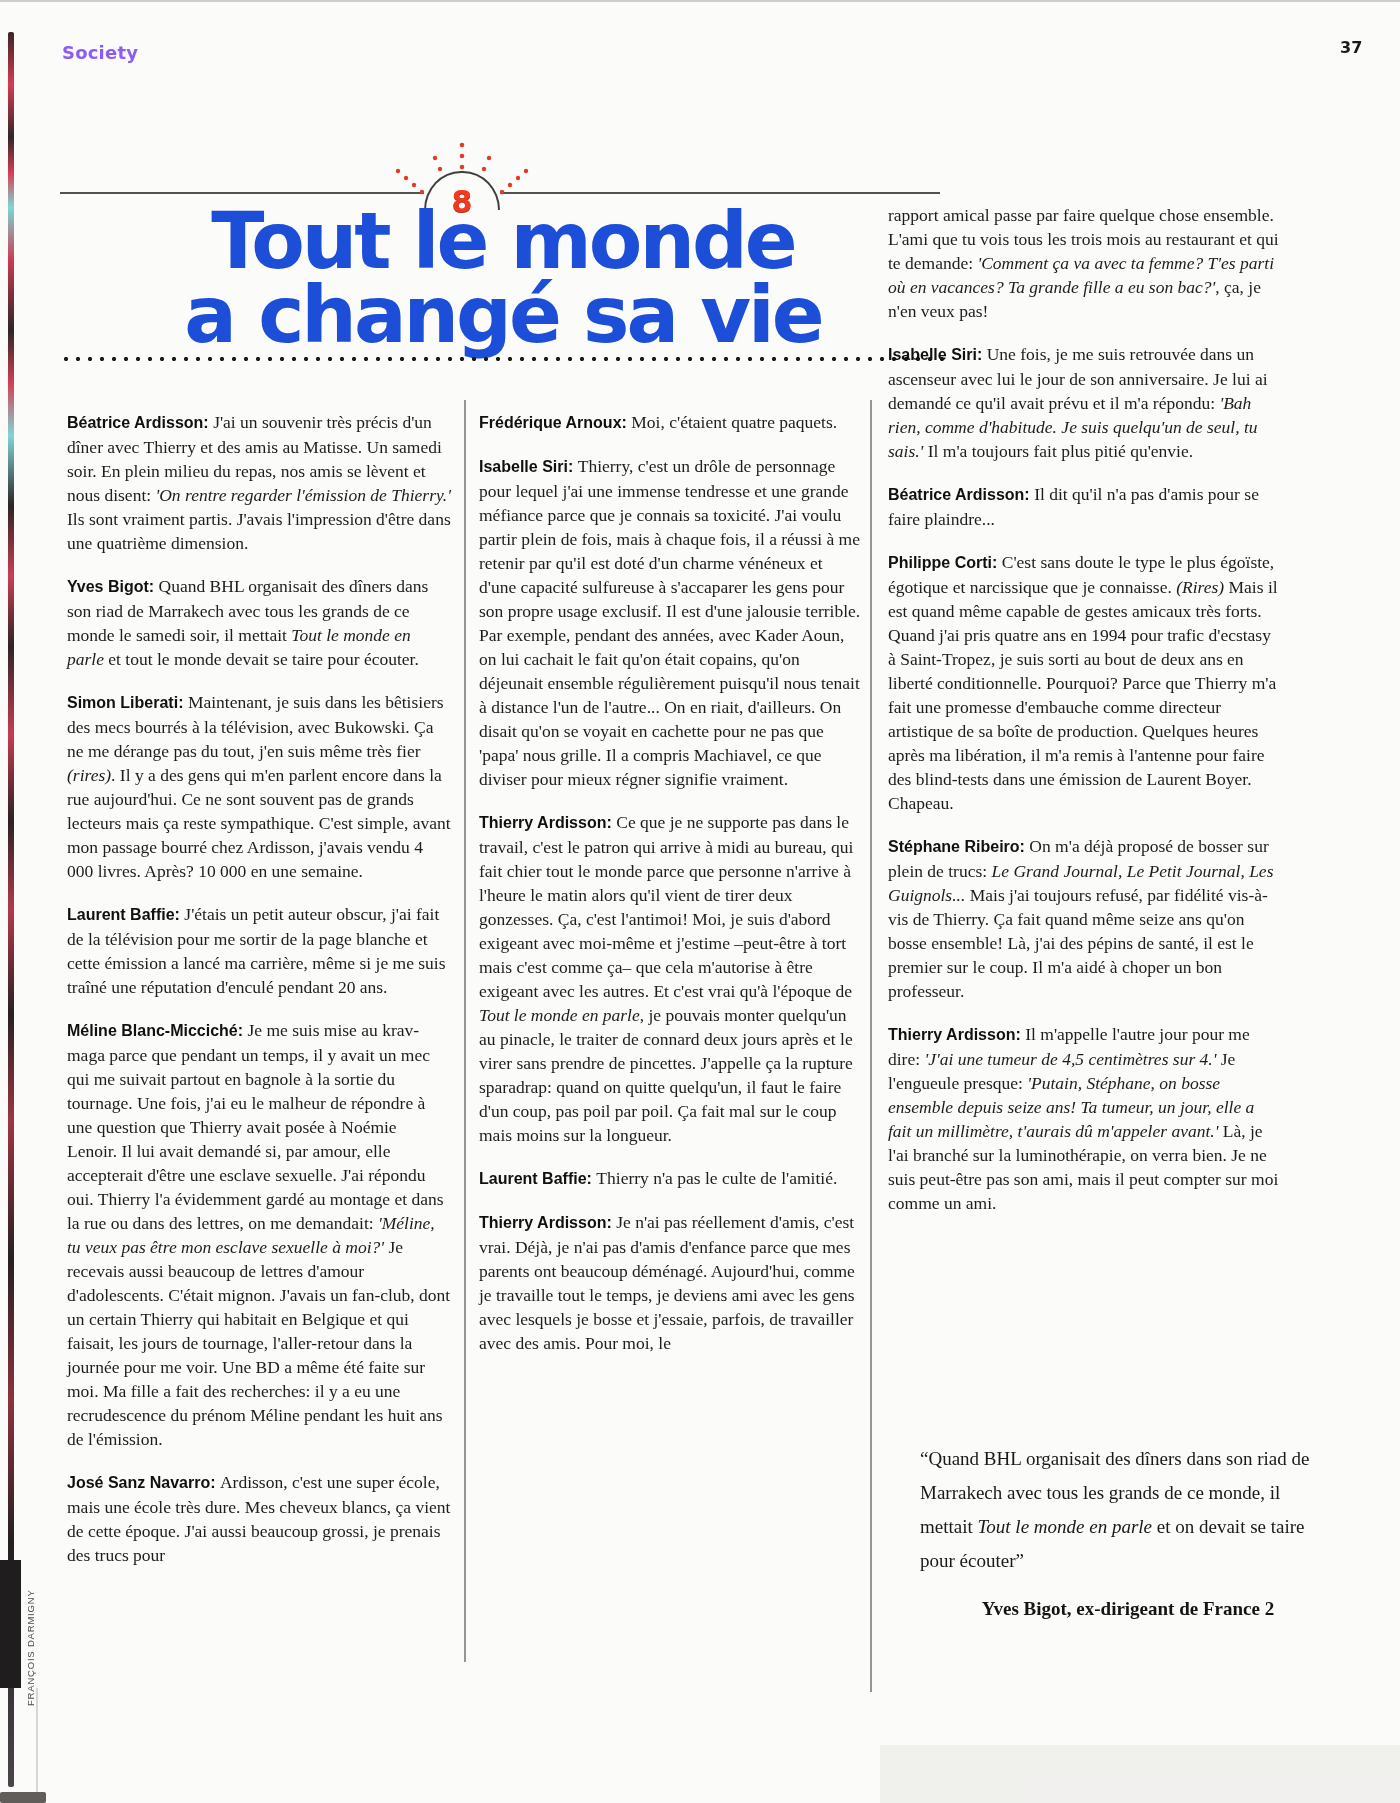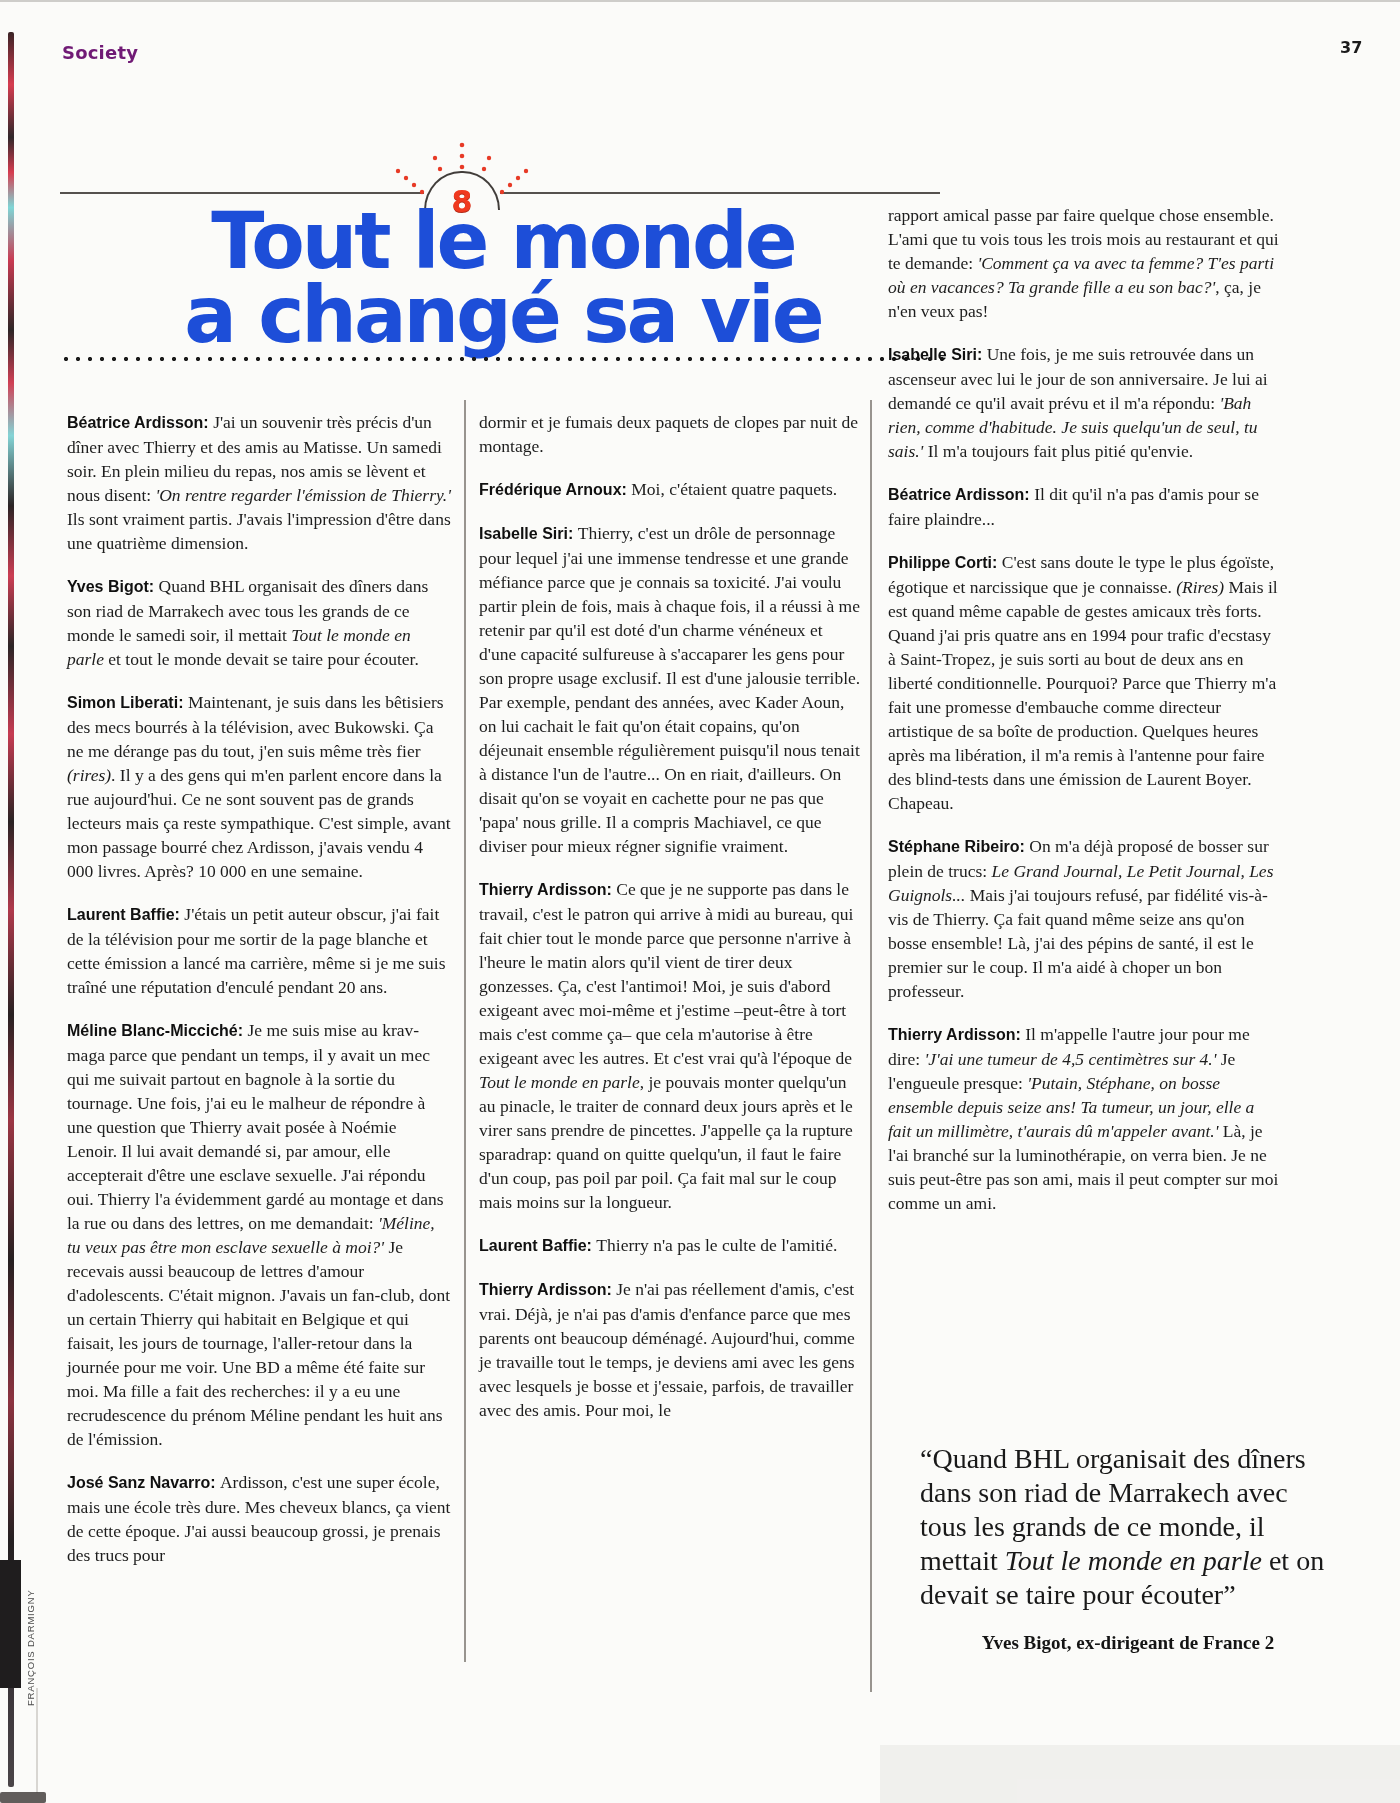--- a/index.html
+++ b/index.html
@@ -16,21 +16,21 @@
       #3a2326 0%,#d63d50 3%,#30272a 6%,#d63d50 8%,#7fd6d6 10%,#c93b52 13%,
       #2e2627 17%,#d04055 20%,#84d4d6 23%,#2b2425 27%,#cc3e54 31%,#2c2526 35%,
       #c63c52 40%,#2a2324 45%,#b03a4c 50%,#282122 56%,#9c3644 62%,#262021 70%,
       #8c3340 78%,#242021 86%,#373136 93%,#4a4548 100%);
   }
   .edge-block{position:absolute;left:0;top:1560px;width:21px;height:128px;background:#1f1d1e;}
   .edge-shadow{position:absolute;left:36px;top:1688px;width:2px;height:105px;background:#d8d6d2;}
   .smudge-bl{position:absolute;left:0;top:1792px;width:46px;height:11px;background:#45413f;opacity:.85;border-radius:2px;}
   .band-br{position:absolute;left:880px;top:1745px;width:520px;height:58px;background:rgba(150,148,140,0.10);}
   
-  .logo{position:absolute;left:62px;top:44px;font:bold 18px/1 "DejaVu Sans",sans-serif;letter-spacing:.2px;color:#701a75;}
+  .logo{position:absolute;left:62px;top:44px;font:bold 18px/1 "DejaVu Sans",sans-serif;letter-spacing:.2px;color:#8b5cf6;}
   .pagenum{position:absolute;left:1340px;top:40px;font:bold 16px/1 "DejaVu Sans",sans-serif;color:#1a1a1a;}
   
   .rule{position:absolute;height:2px;background:#55514e;top:192px;}
   .rule-left{left:60px;width:364px;}
   .rule-right{left:500px;width:440px;}
   .rays{position:absolute;left:382px;top:118px;}
   .dome{
     position:absolute;left:424px;top:171px;width:72px;height:37px;
     border:2.5px solid #413d3a;border-bottom:none;
     border-radius:38px 38px 0 0 / 40px 40px 0 0;
@@ -56,21 +56,21 @@
   .col1{left:67px;top:410px;width:384px;}
   .col2{left:479px;top:410px;width:384px;}
   .col3{left:888px;top:203px;width:394px;}
   .col p.para{margin:0 0 19px 0;}
   .speaker{font:bold 16px/24px "Liberation Sans",sans-serif;color:#101010;}
   .divider{position:absolute;width:2px;background:#98948f;}
   .d1{left:464px;top:400px;height:1262px;}
   .d2{left:870px;top:400px;height:1292px;}
   
   .pullquote{position:absolute;left:920px;top:1442px;width:416px;margin:0;}
-  .pq-text{margin:0;font-size:28px;line-height:34px;color:#191919;}
+  .pq-text{margin:0;font-size:19px;line-height:34px;color:#191919;}
   .pq-attr{margin-top:20px;font:bold 19px/1.2 "Liberation Serif",serif;color:#141414;text-align:center;}
   
   .photo-credit{
     position:absolute;left:26px;top:1586px;height:120px;
     writing-mode:vertical-rl;transform:rotate(180deg);
     font:9.5px/1 "Liberation Sans",sans-serif;letter-spacing:.8px;color:#4c4c4c;
     white-space:nowrap;
   }
 </style>
 </head>
@@ -119,21 +119,20 @@
 <div class="col col1">
     <p class="para"><b class="speaker">Béatrice Ardisson: </b><span>J'ai un souvenir très précis d'un dîner avec Thierry et des amis au Matisse. Un samedi soir. En plein milieu du repas, nos amis se lèvent et nous disent: </span><i>'On rentre regarder l'émission de Thierry.'</i><span> Ils sont vraiment partis. J'avais l'impression d'être dans une quatrième dimension.</span></p>
     <p class="para"><b class="speaker">Yves Bigot: </b><span>Quand BHL organisait des dîners dans son riad de Marrakech avec tous les grands de ce monde le samedi soir, il mettait </span><i>Tout le monde en parle</i><span> et tout le monde devait se taire pour écouter.</span></p>
     <p class="para"><b class="speaker">Simon Liberati: </b><span>Maintenant, je suis dans les bêtisiers des mecs bourrés à la télévision, avec Bukowski. Ça ne me dérange pas du tout, j'en suis même très fier </span><i>(rires)</i><span>. Il y a des gens qui m'en parlent encore dans la rue aujourd'hui. Ce ne sont souvent pas de grands lecteurs mais ça reste sympathique. C'est simple, avant mon passage bourré chez Ardisson, j'avais vendu 4 000 livres. Après? 10 000 en une semaine.</span></p>
     <p class="para"><b class="speaker">Laurent Baffie: </b><span>J'étais un petit auteur obscur, j'ai fait de la télévision pour me sortir de la page blanche et cette émission a lancé ma carrière, même si je me suis traîné une réputation d'enculé pendant 20 ans.</span></p>
     <p class="para"><b class="speaker">Méline Blanc-Micciché: </b><span>Je me suis mise au krav-maga parce que pendant un temps, il y avait un mec qui me suivait partout en bagnole à la sortie du tournage. Une fois, j'ai eu le malheur de répondre à une question que Thierry avait posée à Noémie Lenoir. Il lui avait demandé si, par amour, elle accepterait d'être une esclave sexuelle. J'ai répondu oui. Thierry l'a évidemment gardé au montage et dans la rue ou dans des lettres, on me demandait: </span><i>'Méline, tu veux pas être mon esclave sexuelle à moi?'</i><span> Je recevais aussi beaucoup de lettres d'amour d'adolescents. C'était mignon. J'avais un fan-club, dont un certain Thierry qui habitait en Belgique et qui faisait, les jours de tournage, l'aller-retour dans la journée pour me voir. Une BD a même été faite sur moi. Ma fille a fait des recherches: il y a eu une recrudescence du prénom Méline pendant les huit ans de l'émission.</span></p>
     <p class="para"><b class="speaker">José Sanz Navarro: </b><span>Ardisson, c'est une super école, mais une école très dure. Mes cheveux blancs, ça vient de cette époque. J'ai aussi beaucoup grossi, je prenais des trucs pour</span></p>
   </div>
 <div class="divider d1"></div>
 <div class="col col2">
-    <p class="para"><span>dormir et je fumais deux paquets de clopes par nuit de montage.</span></p>
     <p class="para"><b class="speaker">Frédérique Arnoux: </b><span>Moi, c'étaient quatre paquets.</span></p>
     <p class="para"><b class="speaker">Isabelle Siri: </b><span>Thierry, c'est un drôle de personnage pour lequel j'ai une immense tendresse et une grande méfiance parce que je connais sa toxicité. J'ai voulu partir plein de fois, mais à chaque fois, il a réussi à me retenir par qu'il est doté d'un charme vénéneux et d'une capacité sulfureuse à s'accaparer les gens pour son propre usage exclusif. Il est d'une jalousie terrible. Par exemple, pendant des années, avec Kader Aoun, on lui cachait le fait qu'on était copains, qu'on déjeunait ensemble régulièrement puisqu'il nous tenait à distance l'un de l'autre... On en riait, d'ailleurs. On disait qu'on se voyait en cachette pour ne pas que 'papa' nous grille. Il a compris Machiavel, ce que diviser pour mieux régner signifie vraiment.</span></p>
     <p class="para"><b class="speaker">Thierry Ardisson: </b><span>Ce que je ne supporte pas dans le travail, c'est le patron qui arrive à midi au bureau, qui fait chier tout le monde parce que personne n'arrive à l'heure le matin alors qu'il vient de tirer deux gonzesses. Ça, c'est l'antimoi! Moi, je suis d'abord exigeant avec moi-même et j'estime –peut-être à tort mais c'est comme ça– que cela m'autorise à être exigeant avec les autres. Et c'est vrai qu'à l'époque de </span><i>Tout le monde en parle</i><span>, je pouvais monter quelqu'un au pinacle, le traiter de connard deux jours après et le virer sans prendre de pincettes. J'appelle ça la rupture sparadrap: quand on quitte quelqu'un, il faut le faire d'un coup, pas poil par poil. Ça fait mal sur le coup mais moins sur la longueur.</span></p>
     <p class="para"><b class="speaker">Laurent Baffie: </b><span>Thierry n'a pas le culte de l'amitié.</span></p>
     <p class="para"><b class="speaker">Thierry Ardisson: </b><span>Je n'ai pas réellement d'amis, c'est vrai. Déjà, je n'ai pas d'amis d'enfance parce que mes parents ont beaucoup déménagé. Aujourd'hui, comme je travaille tout le temps, je deviens ami avec les gens avec lesquels je bosse et j'essaie, parfois, de travailler avec des amis. Pour moi, le</span></p>
   </div>
 <div class="divider d2"></div>
 <div class="col col3">
     <p class="para"><span>rapport amical passe par faire quelque chose ensemble. L'ami que tu vois tous les trois mois au restaurant et qui te demande: </span><i>'Comment ça va avec ta femme? T'es parti où en vacances? Ta grande fille a eu son bac?'</i><span>, ça, je n'en veux pas!</span></p>
     <p class="para"><b class="speaker">Isabelle Siri: </b><span>Une fois, je me suis retrouvée dans un ascenseur avec lui le jour de son anniversaire. Je lui ai demandé ce qu'il avait prévu et il m'a répondu: </span><i>'Bah rien, comme d'habitude. Je suis quelqu'un de seul, tu sais.'</i><span> Il m'a toujours fait plus pitié qu'envie.</span></p>

